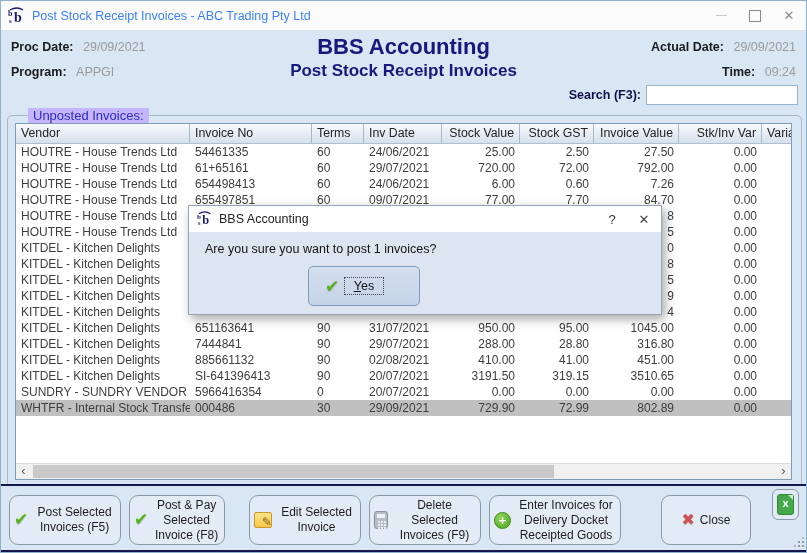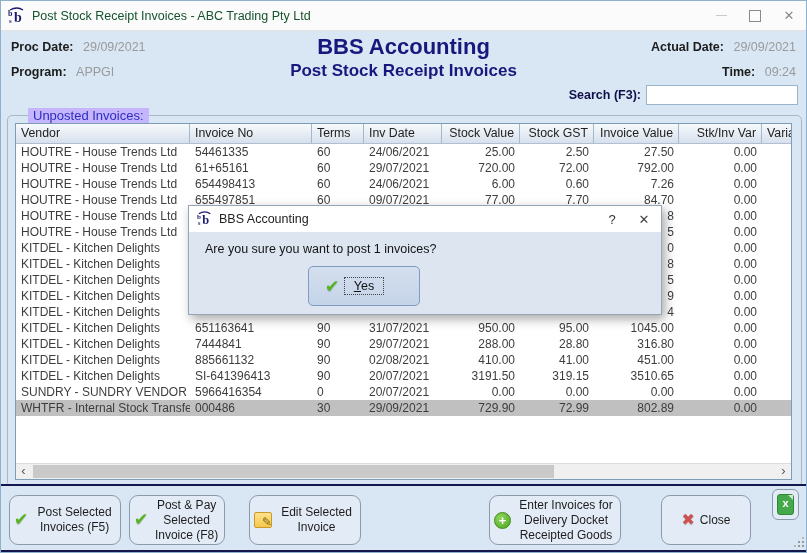--- a/index.html
+++ b/index.html
@@ -2,21 +2,21 @@
 <html><head>
 <meta charset="utf-8">
 <style>
   * { margin:0; padding:0; box-sizing:border-box; }
   html,body { width:807px; height:553px; background:#c8d8e8; }
   body { font-family:"Liberation Sans","DejaVu Sans",sans-serif; }
   .window { position:relative; width:807px; height:553px; background:#d9e7f5; border:1px solid #8fb0cc; overflow:hidden; }
 
   
   .titlebar { position:absolute; top:0; left:0; right:0; height:30px; background:#fbfbfb; border-bottom:1px solid #e3e3e3; display:flex; align-items:center; padding-left:7px; }
-  .titlebar .title { color:#14532d; font-size:12.5px; margin-left:6px; }
+  .titlebar .title { color:#3b82f6; font-size:12.5px; margin-left:6px; }
   .win-controls { margin-left:auto; display:flex; height:100%; }
   .win-btn { width:34px; height:100%; display:flex; align-items:center; justify-content:center; color:#6f6f6f; font-size:13px; }
   .icon-minimize::before { content:""; display:block; width:11px; height:0; border-top:1px solid #c9c9c9; }
   .icon-maximize::before { content:""; display:block; width:10px; height:10px; border:1px solid #8a8a8a; }
   .icon-close-x::before  { content:"✕"; color:#8a8a8a; font-size:13px; }
 
   
   .banner { position:absolute; top:31px; left:0; right:0; height:77px; }
   .kv { position:absolute; font-size:12.5px; white-space:nowrap; }
   .kv .k { font-weight:bold; color:#1c1c1c; }
@@ -360,20 +360,24 @@
       <div>Post Selected Invoices (F5)</div>
     </div>
     <div class="toolbtn tb2">
       <span class="icon-check"></span>
       <div>Post &amp; Pay Selected Invoice (F8)</div>
     </div>
     <div class="toolbtn tb3">
       <span class="icon-edit-note"></span>
       <div>Edit Selected Invoice</div>
     </div>
+    <div class="toolbtn tb4">
+      <span class="icon-calculator"></span>
+      <div>Delete Selected Invoices (F9)</div>
+    </div>
     <div class="toolbtn tb5">
       <span class="icon-plus-circle"></span>
       <div>Enter Invoices for Delivery Docket Receipted Goods</div>
     </div>
     <div class="toolbtn tb6">
       <span class="icon-red-x"></span>
       <div>Close</div>
     </div>
     <div class="excel-btn">
       <span class="icon-excel-doc"></span>

